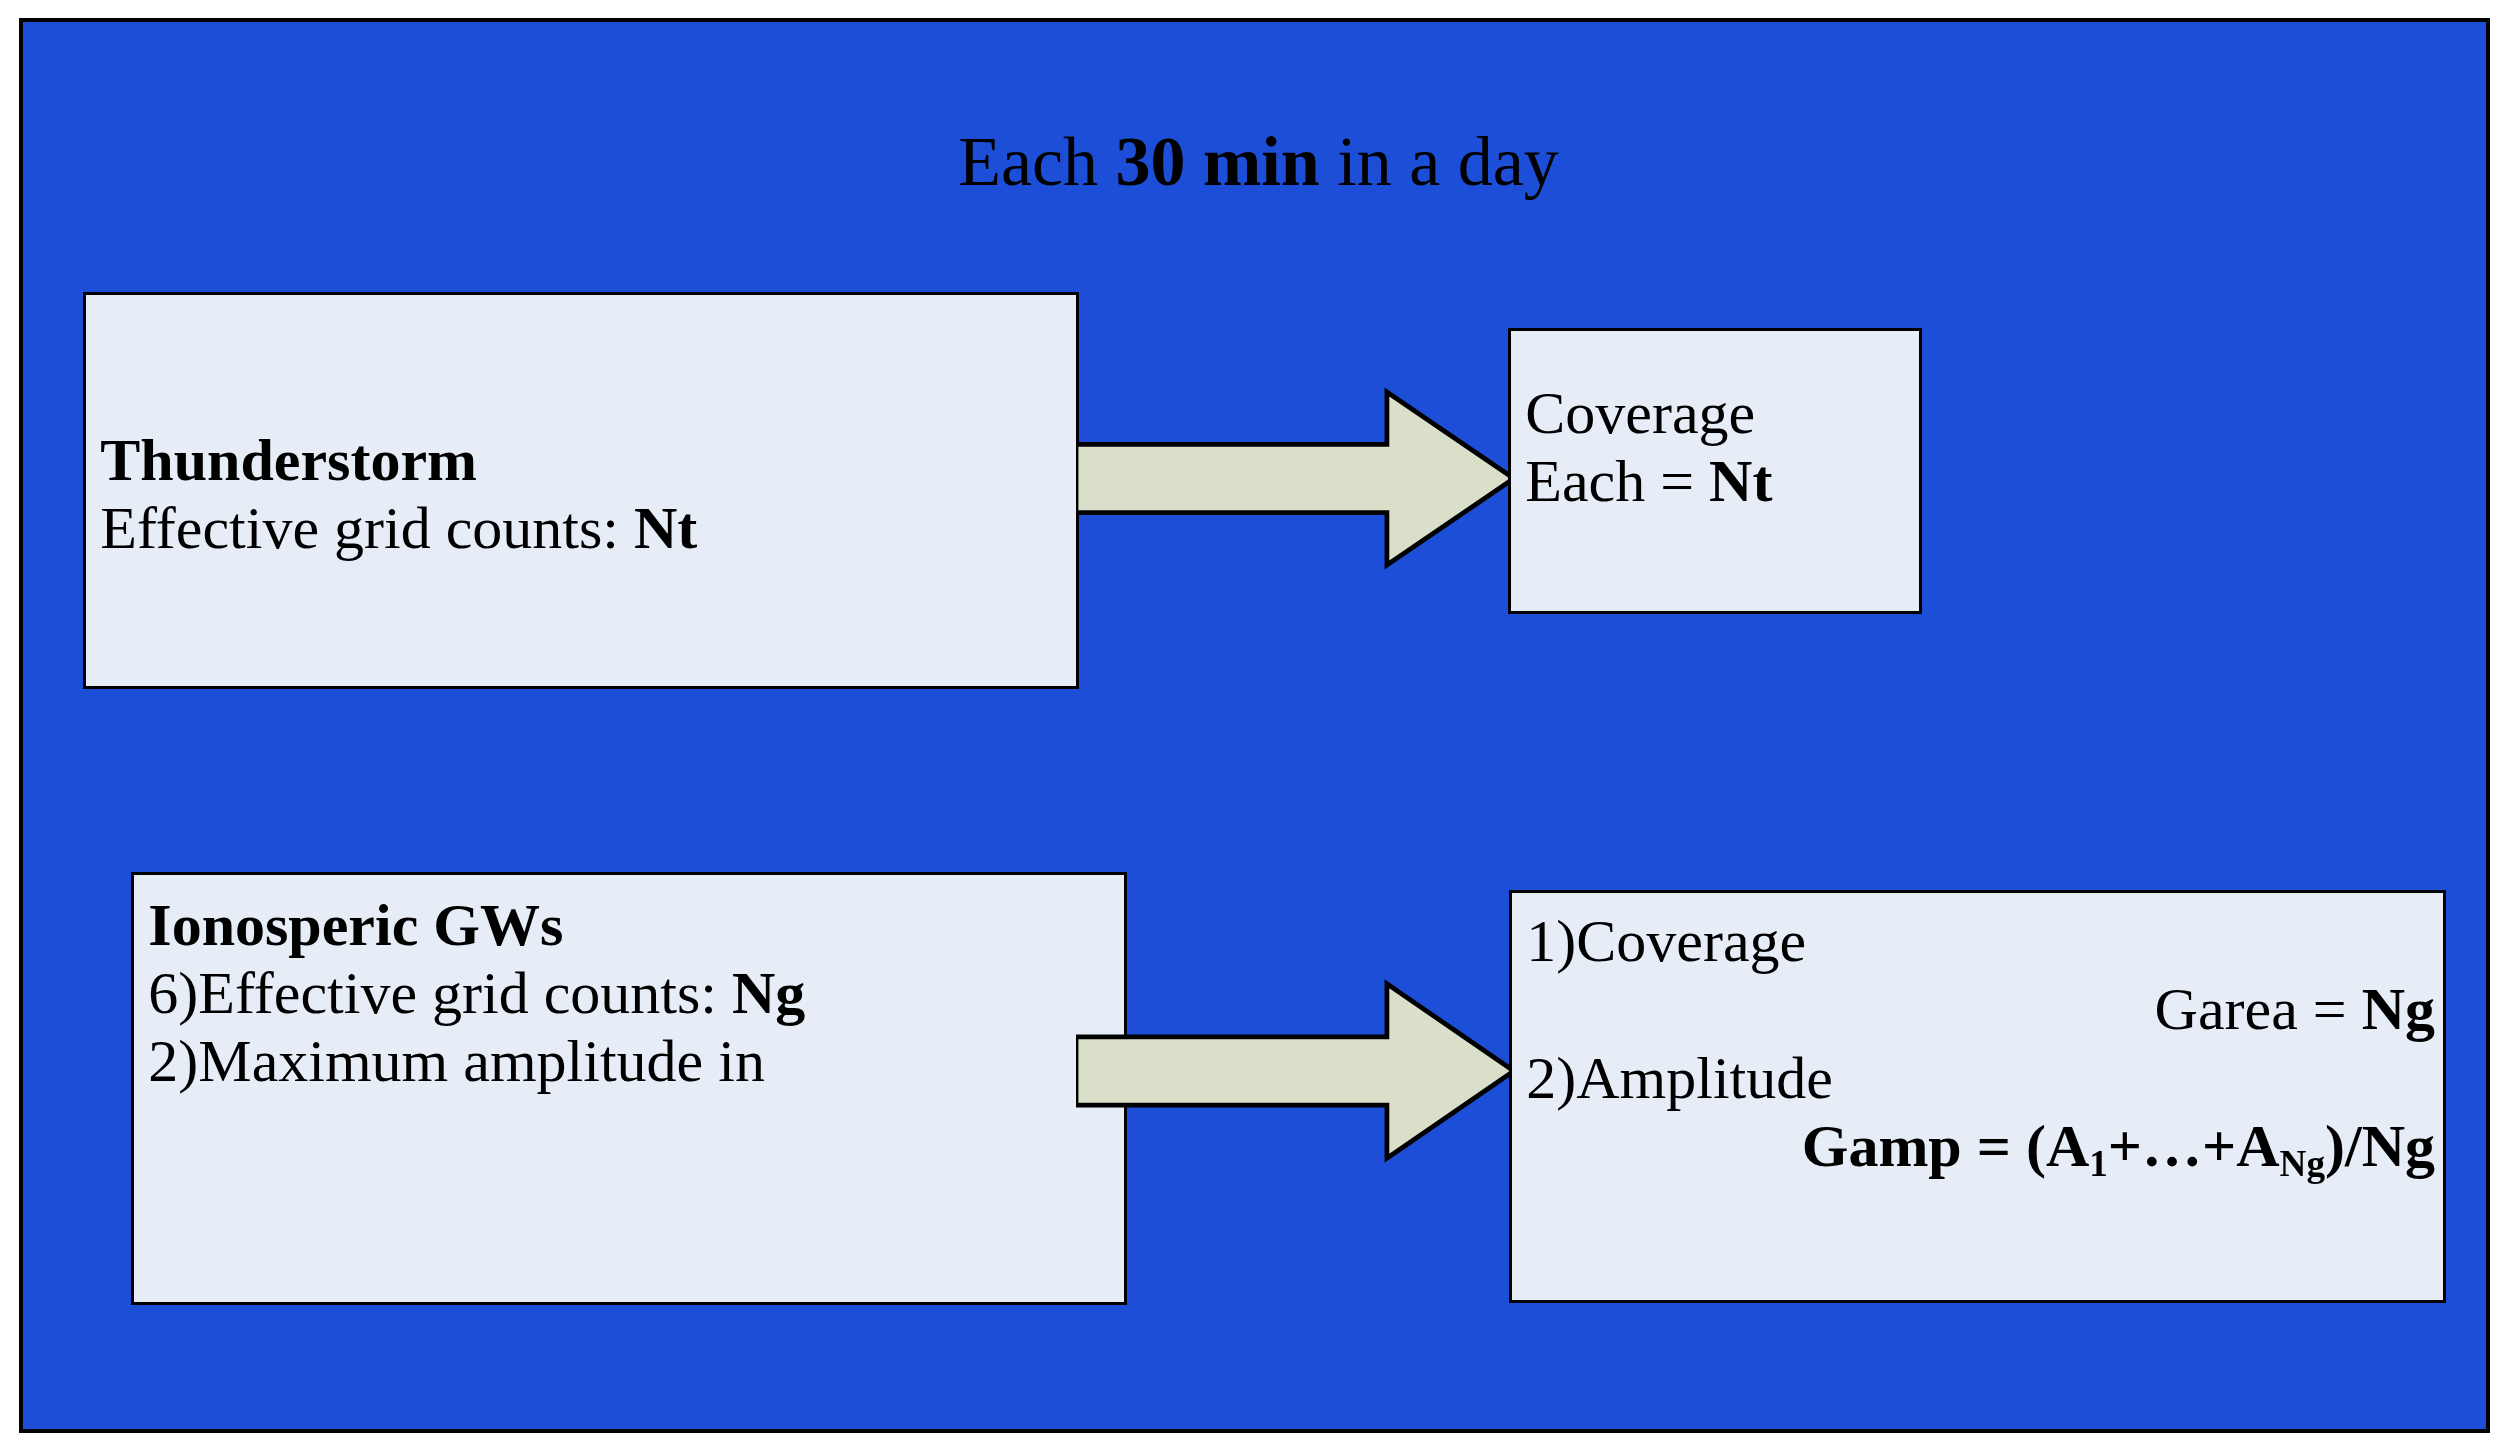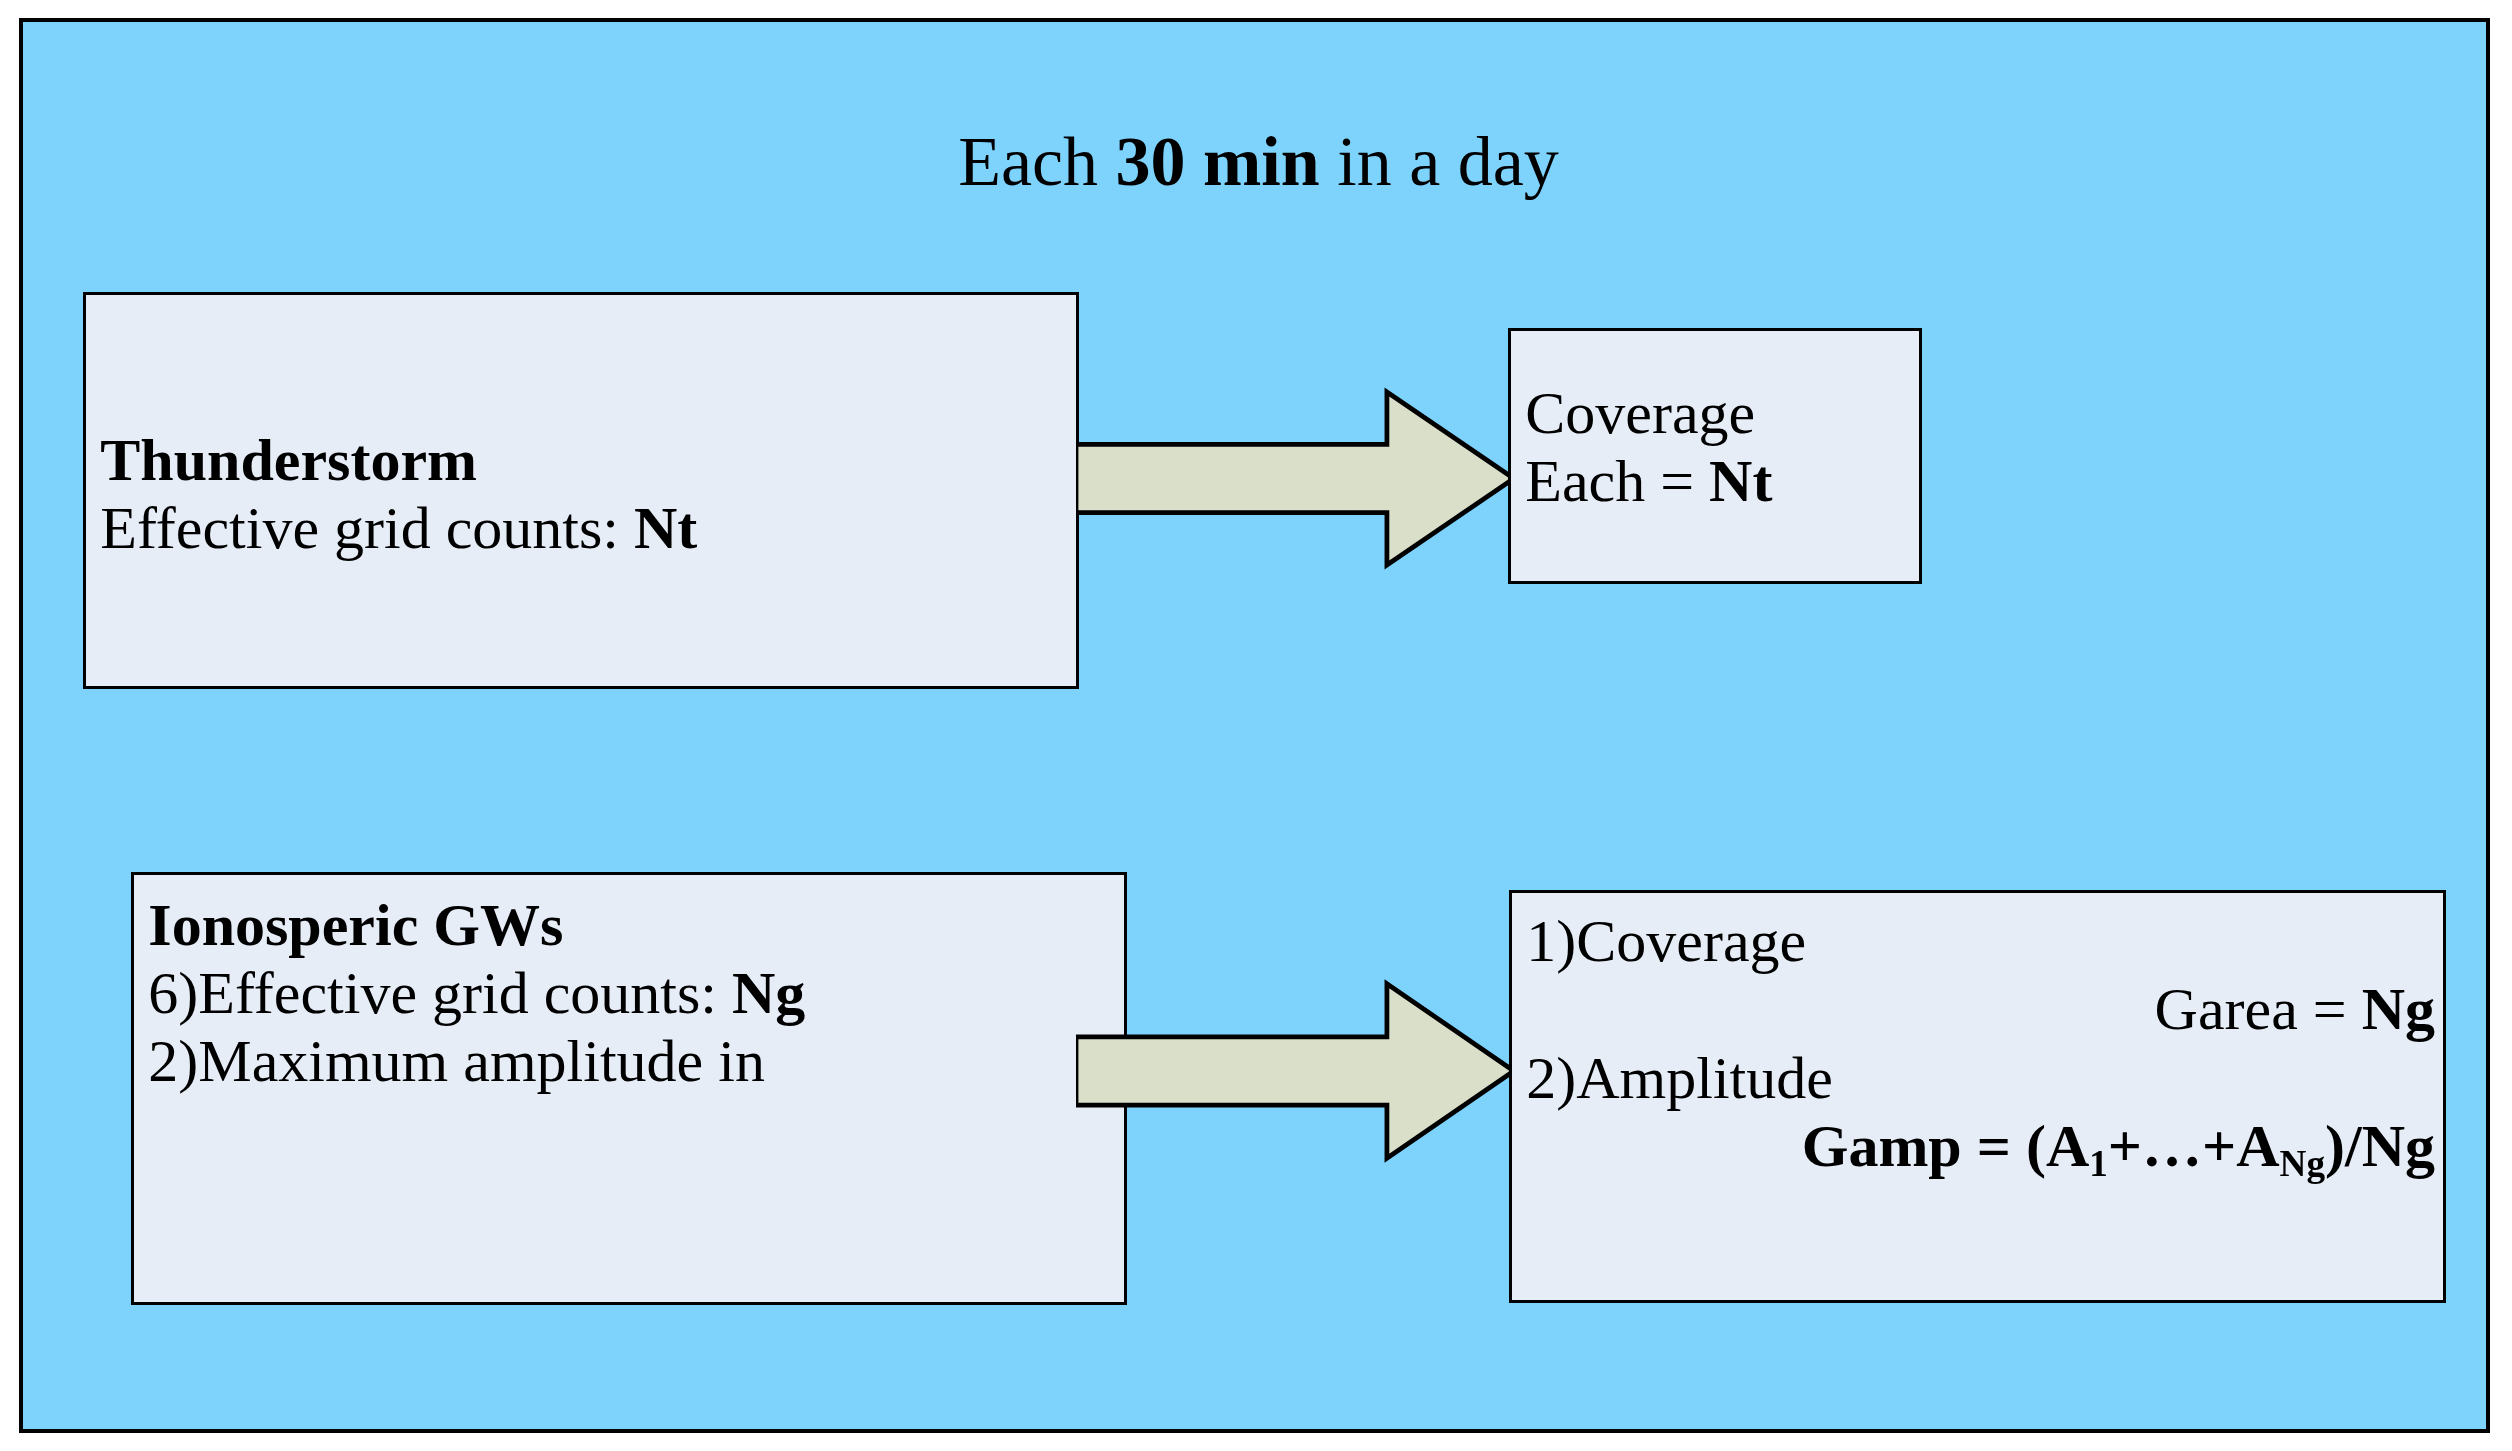--- a/index.html
+++ b/index.html
@@ -21,21 +21,21 @@
     background: #ffffff;
   }
 
   
   .slide-frame {
     position: absolute;
     left: 19px;
     top: 17.5px;
     width: 2471px;
     height: 1415px;
-    background: #7dd3fc;
+    background: #1d4ed8;
     border: 4px solid #000000;
     box-sizing: border-box;
   }
 
   
   .slide-title {
     position: absolute;
     left: 0;
     top: 103px;
     width: 2471px;
@@ -66,21 +66,21 @@
   .box-text .b { font-weight: bold; }
   .box-text sub {
     font-size: 0.62em;
     vertical-align: -0.26em;
     line-height: 0;
   }
   .indent { padding-left: 62px; text-align: right; }
 
   
   #box-thunderstorm { left: 60px;  top: 270px;  width: 996px; height: 397px; }
-  #box-coverage     { left: 1485px;top: 306px;  width: 414px;  height: 256px; }
+  #box-coverage     { left: 1485px;top: 306px;  width: 414px;  height: 286px; }
   #box-gws          { left: 60px;  top: 850px; width: 996px; height: 433px; margin-left: 48px; }
   #box-results      { left: 1486px;top: 868px; width: 937px; height: 413px; }
 
   #box-thunderstorm .box-text { top: 131px; }
   #box-coverage .box-text     { top: 48px; }
   #box-gws .box-text          { top: 16px; }
   #box-results .box-text      { top: 14.3px; font-family: Liberation Serif, serif; }
 
   
   .arrow {

